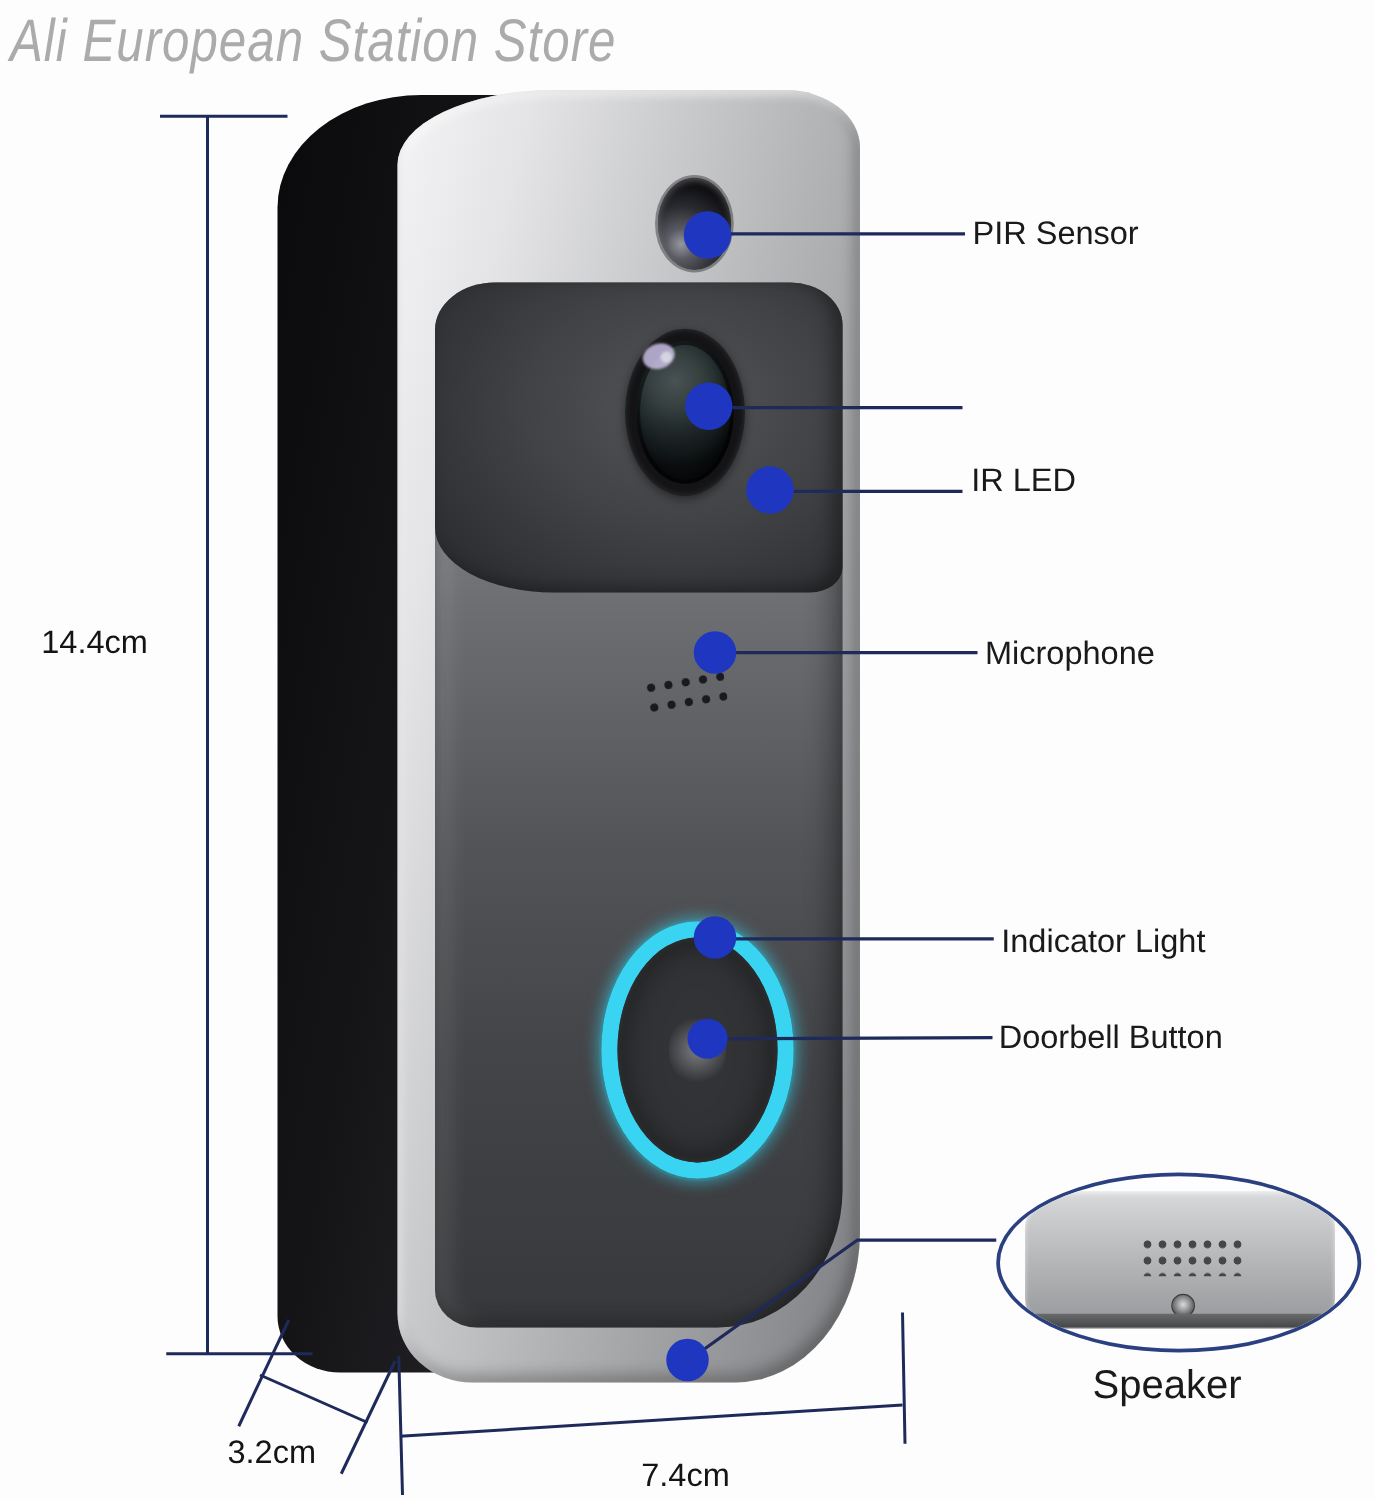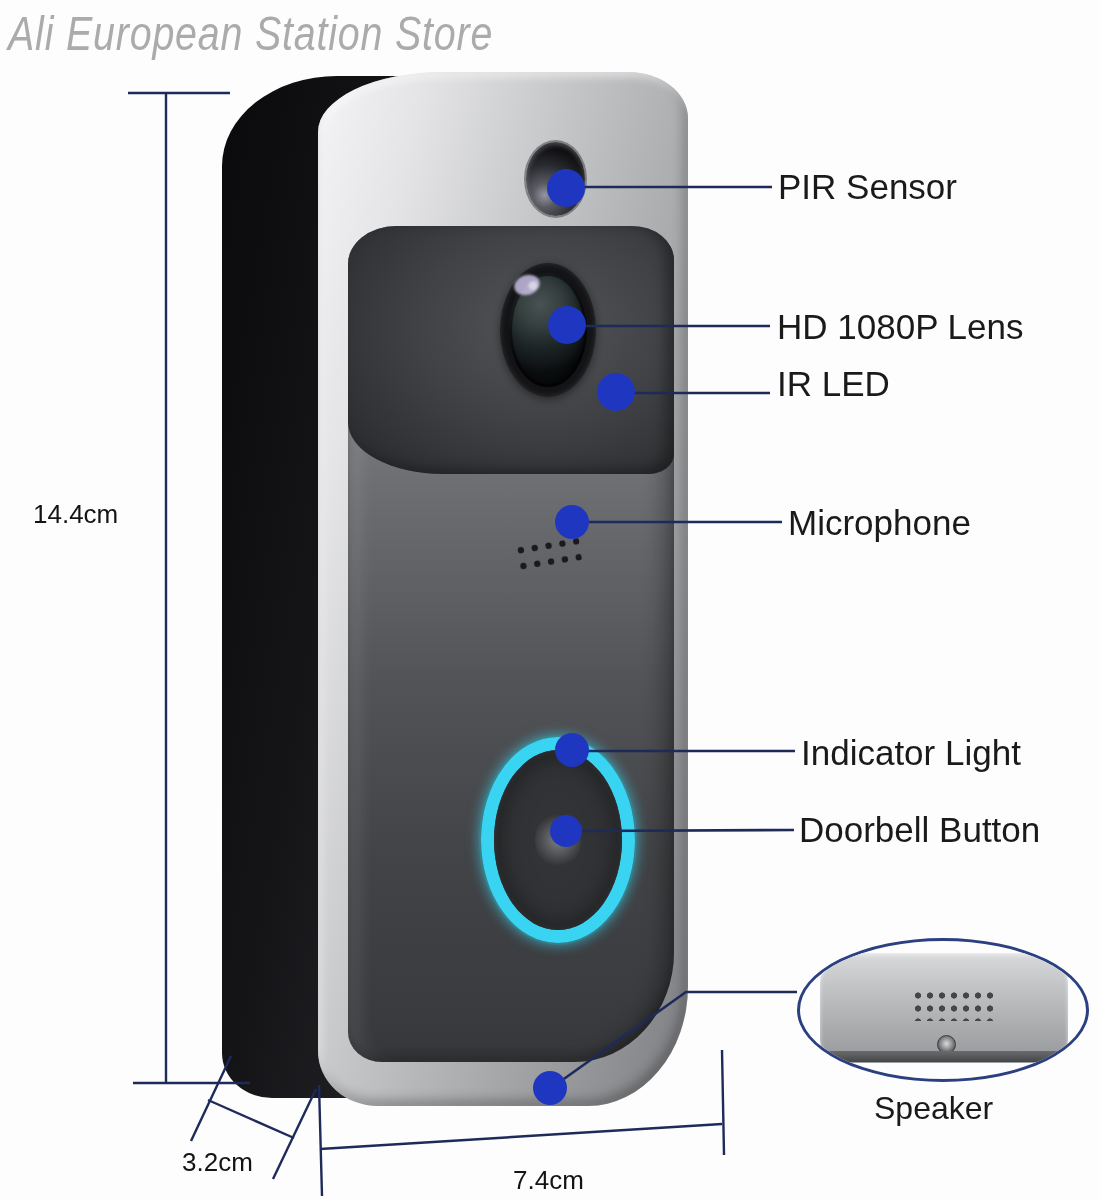--- a/index.html
+++ b/index.html
@@ -64,21 +64,21 @@
         background-image:radial-gradient(circle,#454648 2.8px,rgba(0,0,0,0) 3.4px);
         background-size:12px 13px;}
   .screw{position:absolute;left:117px;top:82px;width:17px;height:17px;border-radius:50%;
         background:radial-gradient(circle at 50% 45%,#d9dadc 0%,#9fa0a2 35%,#5f6062 70%,#434446 100%);
         border:1px solid #3c3d3f;}
   .bottom-strip{position:absolute;left:4px;top:98px;width:240px;height:11px;border-radius:8px;
         background:linear-gradient(180deg,#6a6b6d,#454648);}
 
   
   .overlay{position:absolute;left:0;top:0;width:1100px;height:1200px;}
-  .callout-label{position:absolute;transform:translateY(-50%);font-size:35px;color:#1a1a1a;white-space:nowrap;}
+  .callout-label{position:absolute;transform:translateY(-50%);font-size:26px;color:#1a1a1a;white-space:nowrap;}
   .dim-label{position:absolute;transform:translateY(-50%);font-size:26px;color:#141414;white-space:nowrap;}
 </style>
 </head>
 <body>
 
 <div class="canvas">
 
   <div class="watermark">Ali European Station Store</div>
 
   <div class="back"></div>
@@ -129,21 +129,20 @@
     <line x1="231" y1="1056" x2="191" y2="1141" stroke-width="2.4" stroke="#1e2a5a"></line>
     <line x1="316" y1="1089" x2="273" y2="1179" stroke-width="2.4" stroke="#1e2a5a"></line>
     <line x1="208" y1="1100" x2="294" y2="1138" stroke-width="2.4" stroke="#1e2a5a"></line>
 
     <line x1="319" y1="1085" x2="322" y2="1196" stroke-width="2.4" stroke="#1e2a5a"></line>
     <line x1="722" y1="1050" x2="724" y2="1155" stroke-width="2.4" stroke="#1e2a5a"></line>
     <line x1="320" y1="1149" x2="722" y2="1124" stroke-width="2.4" stroke="#1e2a5a"></line>
   </svg>
 
   <div class="callout-label" style="left:778px;top:187px">PIR Sensor</div>
-  <div class="callout-label" style="left:777px;top:327px">HD 1080P Lens</div>
   <div class="callout-label" style="left:777px;top:384px">IR LED</div>
   <div class="callout-label" style="left:788px;top:523px">Microphone</div>
   <div class="callout-label" style="left:799px;top:830px">Doorbell Button</div>
   <div class="callout-label" style="left:801px;top:753px">Indicator Light</div>
   <div class="callout-label" style="left:874px;top:1108px;font-size:32px">Speaker</div>
 
   <div class="dim-label" style="left:33px;top:514px">14.4cm</div>
   <div class="dim-label" style="left:182px;top:1162px">3.2cm</div>
   <div class="dim-label" style="left:513px;top:1180px">7.4cm</div>
 

